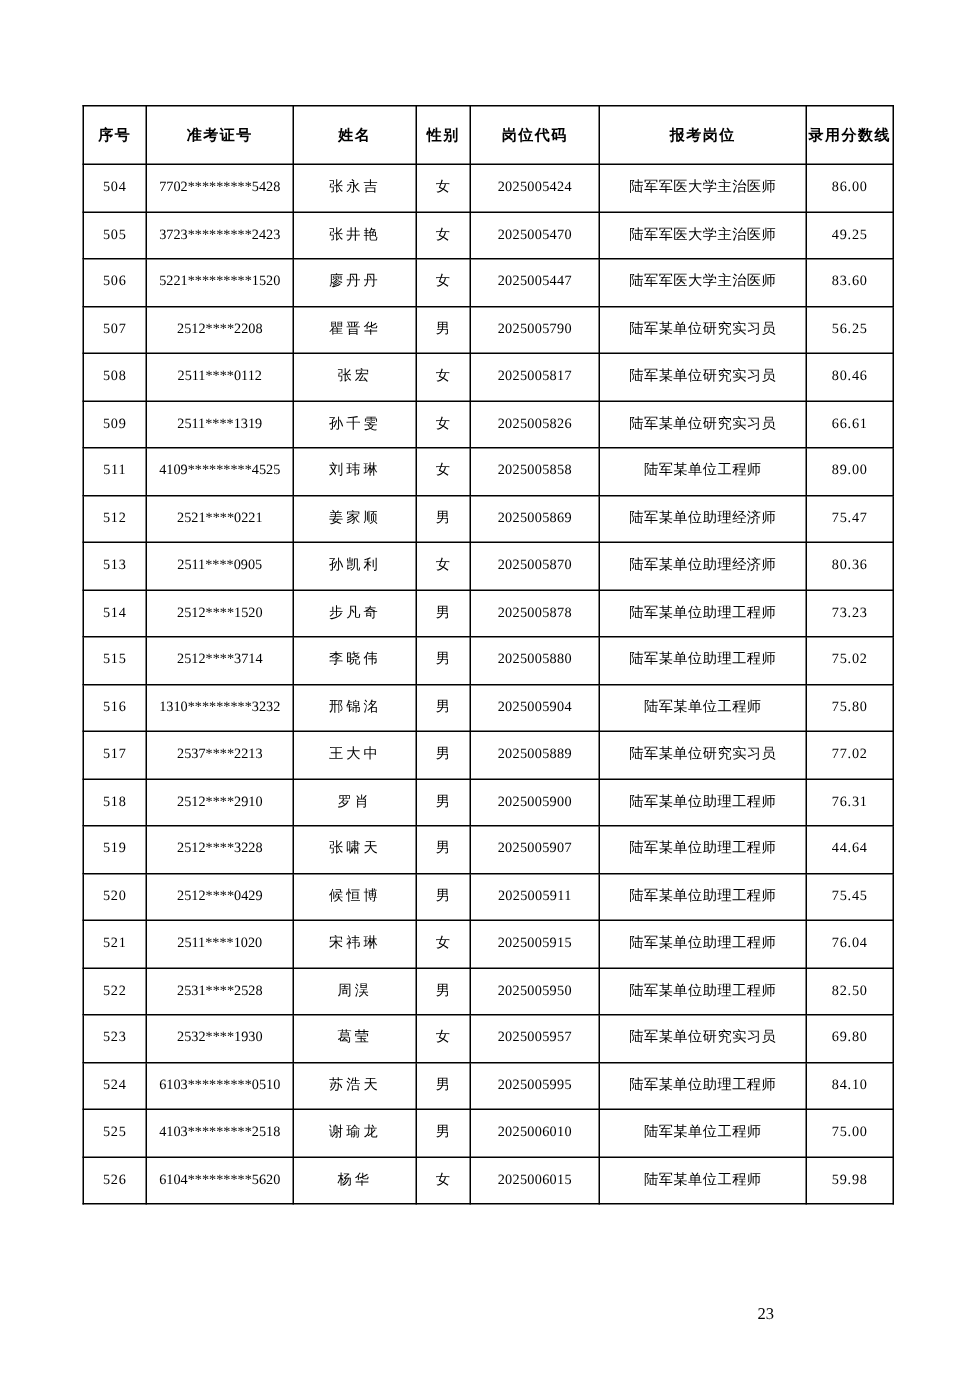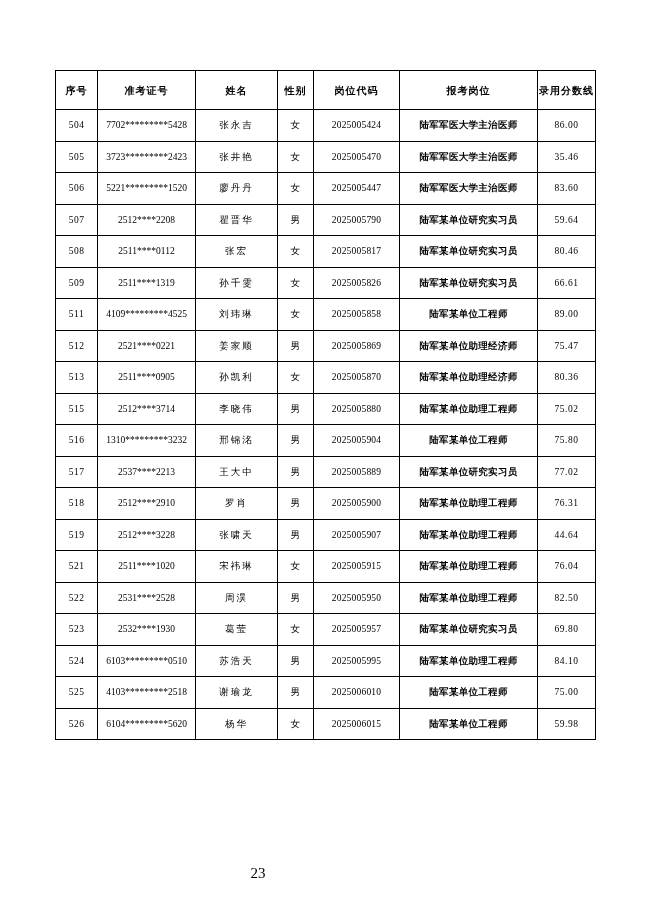--- a/index.html
+++ b/index.html
@@ -50,30 +50,30 @@
   col.c-name   { width: 82px; }
   col.c-sex    { width: 36px; }
   col.c-code   { width: 86px; }
   col.c-post   { width: 138px; }
   col.c-score  { width: 58px; }
 
   td.seq, td.sex, td.score { letter-spacing: 0.5px; }
   td.ticket { font-size: 9px; letter-spacing: 0; }
   td.name { letter-spacing: 2px; }
   td.code { font-size: 9px; letter-spacing: 0.2px; }
-  td.post { font-size: 9.5px; letter-spacing: 0.3px; font-weight: bold; }
+  td.post { font-size: 9.5px; letter-spacing: 0.3px; }
   td.score { font-size: 9.5px; }
 
   .page-number {
     position: absolute;
     left: 0;
     right: 0;
     bottom: 38px;
-    text-align: center;
-    font-size: 15px;
+    text-align: right;
+    font-size: 11px;
     font-family: "Liberation Serif", "DejaVu Serif", serif;
   }
 </style>
 </head>
 <body>
 
 <div class="page">
   <table class="roster">
     <colgroup>
       <col class="c-seq">
@@ -105,39 +105,39 @@
           <td class="post">陆军军医大学主治医师</td>
           <td class="score">86.00</td>
         </tr>
         <tr>
           <td class="seq">505</td>
           <td class="ticket">3723*********2423</td>
           <td class="name">张井艳</td>
           <td class="sex">女</td>
           <td class="code">2025005470</td>
           <td class="post">陆军军医大学主治医师</td>
-          <td class="score">35.46</td>
+          <td class="score">49.25</td>
         </tr>
         <tr>
           <td class="seq">506</td>
           <td class="ticket">5221*********1520</td>
           <td class="name">廖丹丹</td>
           <td class="sex">女</td>
           <td class="code">2025005447</td>
           <td class="post">陆军军医大学主治医师</td>
           <td class="score">83.60</td>
         </tr>
         <tr>
           <td class="seq">507</td>
           <td class="ticket">2512****2208</td>
           <td class="name">瞿晋华</td>
           <td class="sex">男</td>
           <td class="code">2025005790</td>
           <td class="post">陆军某单位研究实习员</td>
-          <td class="score">59.64</td>
+          <td class="score">56.25</td>
         </tr>
         <tr>
           <td class="seq">508</td>
           <td class="ticket">2511****0112</td>
           <td class="name">张宏</td>
           <td class="sex">女</td>
           <td class="code">2025005817</td>
           <td class="post">陆军某单位研究实习员</td>
           <td class="score">80.46</td>
         </tr>
@@ -171,20 +171,29 @@
         <tr>
           <td class="seq">513</td>
           <td class="ticket">2511****0905</td>
           <td class="name">孙凯利</td>
           <td class="sex">女</td>
           <td class="code">2025005870</td>
           <td class="post">陆军某单位助理经济师</td>
           <td class="score">80.36</td>
         </tr>
         <tr>
+          <td class="seq">514</td>
+          <td class="ticket">2512****1520</td>
+          <td class="name">步凡奇</td>
+          <td class="sex">男</td>
+          <td class="code">2025005878</td>
+          <td class="post">陆军某单位助理工程师</td>
+          <td class="score">73.23</td>
+        </tr>
+        <tr>
           <td class="seq">515</td>
           <td class="ticket">2512****3714</td>
           <td class="name">李晓伟</td>
           <td class="sex">男</td>
           <td class="code">2025005880</td>
           <td class="post">陆军某单位助理工程师</td>
           <td class="score">75.02</td>
         </tr>
         <tr>
           <td class="seq">516</td>
@@ -216,20 +225,29 @@
         <tr>
           <td class="seq">519</td>
           <td class="ticket">2512****3228</td>
           <td class="name">张啸天</td>
           <td class="sex">男</td>
           <td class="code">2025005907</td>
           <td class="post">陆军某单位助理工程师</td>
           <td class="score">44.64</td>
         </tr>
         <tr>
+          <td class="seq">520</td>
+          <td class="ticket">2512****0429</td>
+          <td class="name">候恒博</td>
+          <td class="sex">男</td>
+          <td class="code">2025005911</td>
+          <td class="post">陆军某单位助理工程师</td>
+          <td class="score">75.45</td>
+        </tr>
+        <tr>
           <td class="seq">521</td>
           <td class="ticket">2511****1020</td>
           <td class="name">宋祎琳</td>
           <td class="sex">女</td>
           <td class="code">2025005915</td>
           <td class="post">陆军某单位助理工程师</td>
           <td class="score">76.04</td>
         </tr>
         <tr>
           <td class="seq">522</td>

